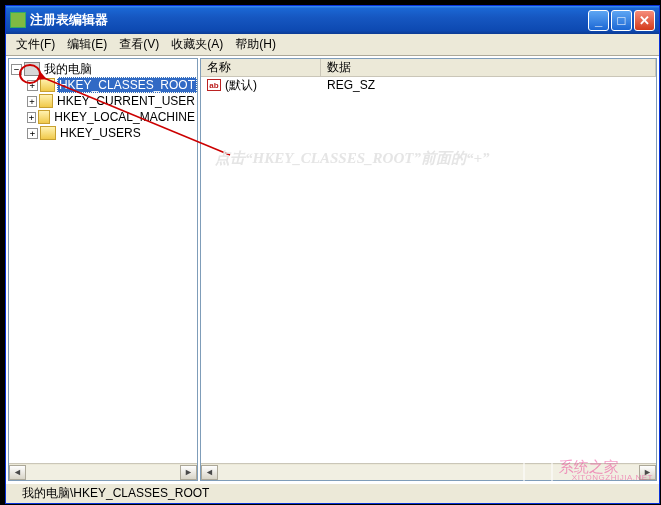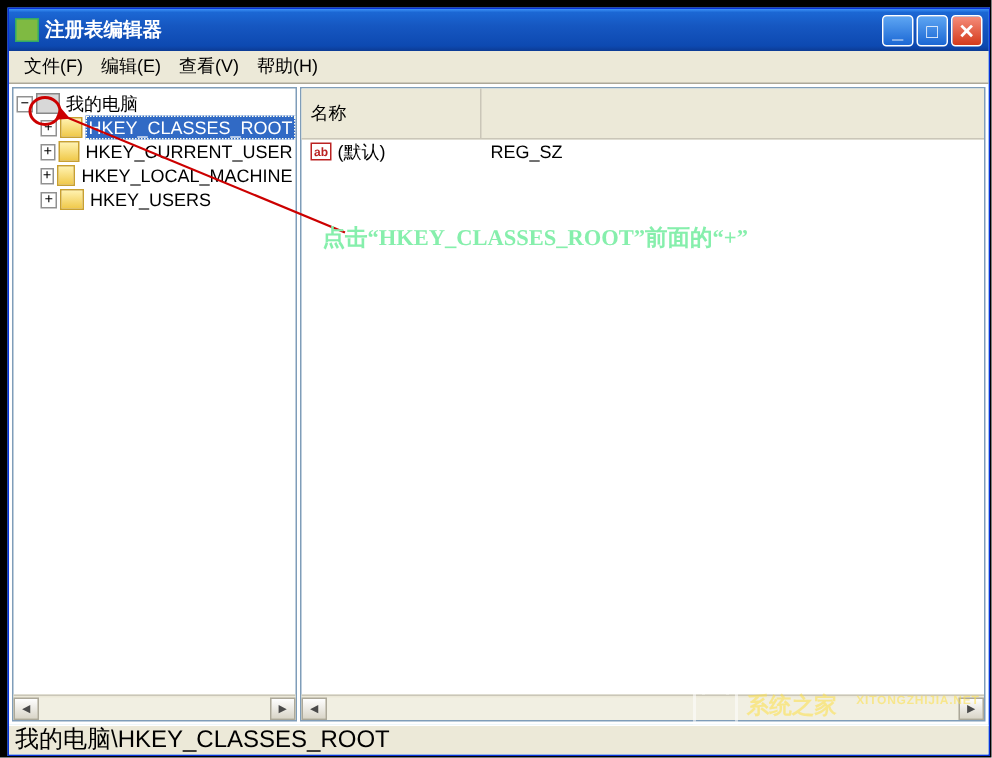--- a/index.html
+++ b/index.html
@@ -1,18 +1,18 @@
 <!DOCTYPE html>
 <html><head>
 <meta charset="utf-8">
 <style>
 * { margin: 0; padding: 0; box-sizing: border-box; font-family: "Microsoft YaHei", "SimSun", Tahoma, sans-serif; }
 body { width: 661px; height: 505px; background: #000; overflow: hidden; position: relative; }
 
-.window { position: absolute; left: 5px; top: 5px; width: 655px; height: 499px; background: #7dd3fc; border: 1px solid #0831d9; display: flex; flex-direction: column; }
+.window { position: absolute; left: 5px; top: 5px; width: 655px; height: 499px; background: #14b8a6; border: 1px solid #0831d9; display: flex; flex-direction: column; }
 
 .titlebar { height: 28px; background: linear-gradient(to bottom,#3b91f7 0%,#1b67d4 8%,#1657c1 40%,#0d49b1 88%,#0c3b94 100%); display: flex; align-items: center; color: #fff; font-size: 13px; font-weight: bold; padding-left: 4px; }
 .titlebar-icon { width: 16px; height: 16px; margin-right: 4px; background: #7fba42; border: 1px solid #3a6; display:inline-block; }
 .titlebar-buttons { margin-left: auto; display: flex; gap: 2px; padding-right: 4px; }
 .tbtn { width: 21px; height: 21px; border-radius: 3px; border: 1px solid #fff; display: flex; align-items: center; justify-content: center; color: #fff; font-size: 13px; font-weight: bold; cursor: default; font-family: Tahoma, sans-serif; }
 .tbtn.min,.tbtn.max { background: linear-gradient(to bottom,#5ea6f3,#1b67d4); }
 .tbtn.close { background: linear-gradient(to bottom,#f58d7b,#d43a1b); }
 
 .menubar { height: 22px; background: #ece9d8; display: flex; align-items: center; font-size: 12px; border-bottom: 1px solid #aca899; padding-left: 4px; }
 .menu-item { padding: 2px 6px; cursor: default; }
@@ -24,41 +24,41 @@
 .tree-row { display: flex; align-items: center; height: 16px; white-space: nowrap; }
 .exp { width: 11px; height: 11px; border: 1px solid #919191; background: #fff; margin-right: 2px; display: inline-flex; align-items: center; justify-content: center; font-size: 9px; line-height: 1; cursor: default; font-family: monospace; color:#000;}
 .spacer { width: 13px; display: inline-block; }
 .fico { width: 16px; height: 14px; margin-right: 2px; display: inline-block; }
 .fico.computer { background: #d8d8d8; border: 1px solid #888; }
 .fico.folder { background: linear-gradient(to bottom,#fff2b0,#f0c94a); border: 1px solid #c8a030; }
 .tree-label { padding: 0 2px; }
 .tree-label.selected { background: #316ac5; color: #fff; border: 1px dotted #ffe; padding: 0 1px; }
 
 .list-pane { flex: 1; border: 1px solid #7f9db9; margin: 2px 2px 2px 2px; display: flex; flex-direction: column; background: #fff; }
-.list-header { height: 34px; display: flex; background: #ece9d8; font-size: 12px; border-bottom: 1px solid #cac6b8; }
+.list-header { height: 18px; display: flex; background: #ece9d8; font-size: 12px; border-bottom: 1px solid #cac6b8; }
 .list-header .col { border-right: 1px solid #cac6b8; padding: 2px 6px; cursor: default; display:flex; align-items:center; }
 .list-body { flex: 1; font-size: 12px; position: relative; }
 .list-row { display: flex; height: 16px; align-items: center; text-align: center; }
 .list-row .cell { padding: 0 6px; display: flex; align-items: center; }
 .ab-icon { width: 14px; height: 12px; border: 1px solid #b22; background: #fff; color: #b22; font-size: 8px; font-weight: bold; display: inline-flex; align-items: center; justify-content: center; margin-right: 4px; }
 
 .hscroll { height: 17px; background: #ece9d8; border-top: 1px solid #cac6b8; display: flex; align-items: center; }
 .sb-btn { width: 17px; height: 15px; background: linear-gradient(to bottom,#fefefe,#d9d5c8); border: 1px solid #aca899; display: inline-flex; align-items: center; justify-content: center; font-size: 9px; cursor: default; color:#4a4a4a;}
 .sb-track { flex: 1; height: 15px; background: #f1efe2; }
 
-.statusbar { height: 20px; background: #ece9d8; border-top: 1px solid #fff; font-size: 16px; display: flex; align-items: center; padding-left: 4px; }
+.statusbar { height: 20px; background: #ece9d8; border-top: 1px solid #fff; font-size: 12px; display: flex; align-items: center; padding-left: 16px; }
 
 .red-circle { position: absolute; left: 19px; top: 64px; width: 22px; height: 20px; border: 2px solid #c00; border-radius: 50%; pointer-events: none; z-index: 10; }
-.annotation-text { position: absolute; left: 215px; top: 149px; color: #86efac; font-size: 15px; font-family: "KaiTi","STKaiti",serif; font-weight: bold; z-index: 10; pointer-events: none; }
+.annotation-text { position: absolute; left: 215px; top: 149px; color: #e5e5e5; font-size: 15px; font-style: italic; font-family: "KaiTi","STKaiti",serif; font-weight: bold; z-index: 10; pointer-events: none; }
 .arrow-svg { position: absolute; left: 0; top: 0; pointer-events: none; z-index: 9; }
 
 .watermark { position: absolute; right: 8px; bottom: 22px; display:flex; align-items:center; gap:6px; opacity: 0.55; pointer-events:none; }
 .wm-icon { width:30px;height:26px;border:2px solid #fff; position:relative; }
 .wm-icon::before{content:"";position:absolute;left:4px;top:-6px;width:14px;height:8px;border:2px solid #fff;border-bottom:none;}
-.wm-text { display:flex;flex-direction:row;line-height:1;color:#fde047;font-weight:bold; }
+.wm-text { display:flex;flex-direction:column;line-height:1;color:#ec4899;font-weight:normal; }
 .wm-cn{font-size:15px;}
 .wm-en{font-size:8px;letter-spacing:0.5px;margin-left:13px;}
 </style>
 </head>
 <body>
 
 <div class="window">
 
   <div class="titlebar">
     <span class="titlebar-icon"></span>
@@ -67,20 +67,21 @@
       <div class="tbtn min">_</div>
       <div class="tbtn max">□</div>
       <div class="tbtn close">✕</div>
     </div>
   </div>
 
   <div class="menubar">
     <span class="menu-item">文件(F)</span>
     <span class="menu-item">编辑(E)</span>
     <span class="menu-item">查看(V)</span>
+    <span class="menu-item">收藏夹(A)</span>
     <span class="menu-item">帮助(H)</span>
   </div>
 
   <div class="client">
 
     <div class="tree-pane">
       <div class="tree">
         <div class="tree-row">
           <span class="exp">−</span>
           <span class="fico computer"></span>
@@ -110,20 +111,21 @@
       <div class="hscroll">
         <span class="sb-btn">◄</span>
         <span class="sb-track"></span>
         <span class="sb-btn">►</span>
       </div>
     </div>
 
     <div class="list-pane">
       <div class="list-header">
         <div class="col" style="width:120px">名称</div>
+        <div class="col" style="flex:1">数据</div>
       </div>
       <div class="list-body">
         <div class="list-row">
           <div class="cell" style="width:120px">
             <span class="ab-icon">ab</span>
             <span>(默认)</span>
           </div>
           <div class="cell" style="width:120px">REG_SZ</div>
           <div class="cell" style="flex:1"></div>
         </div>

